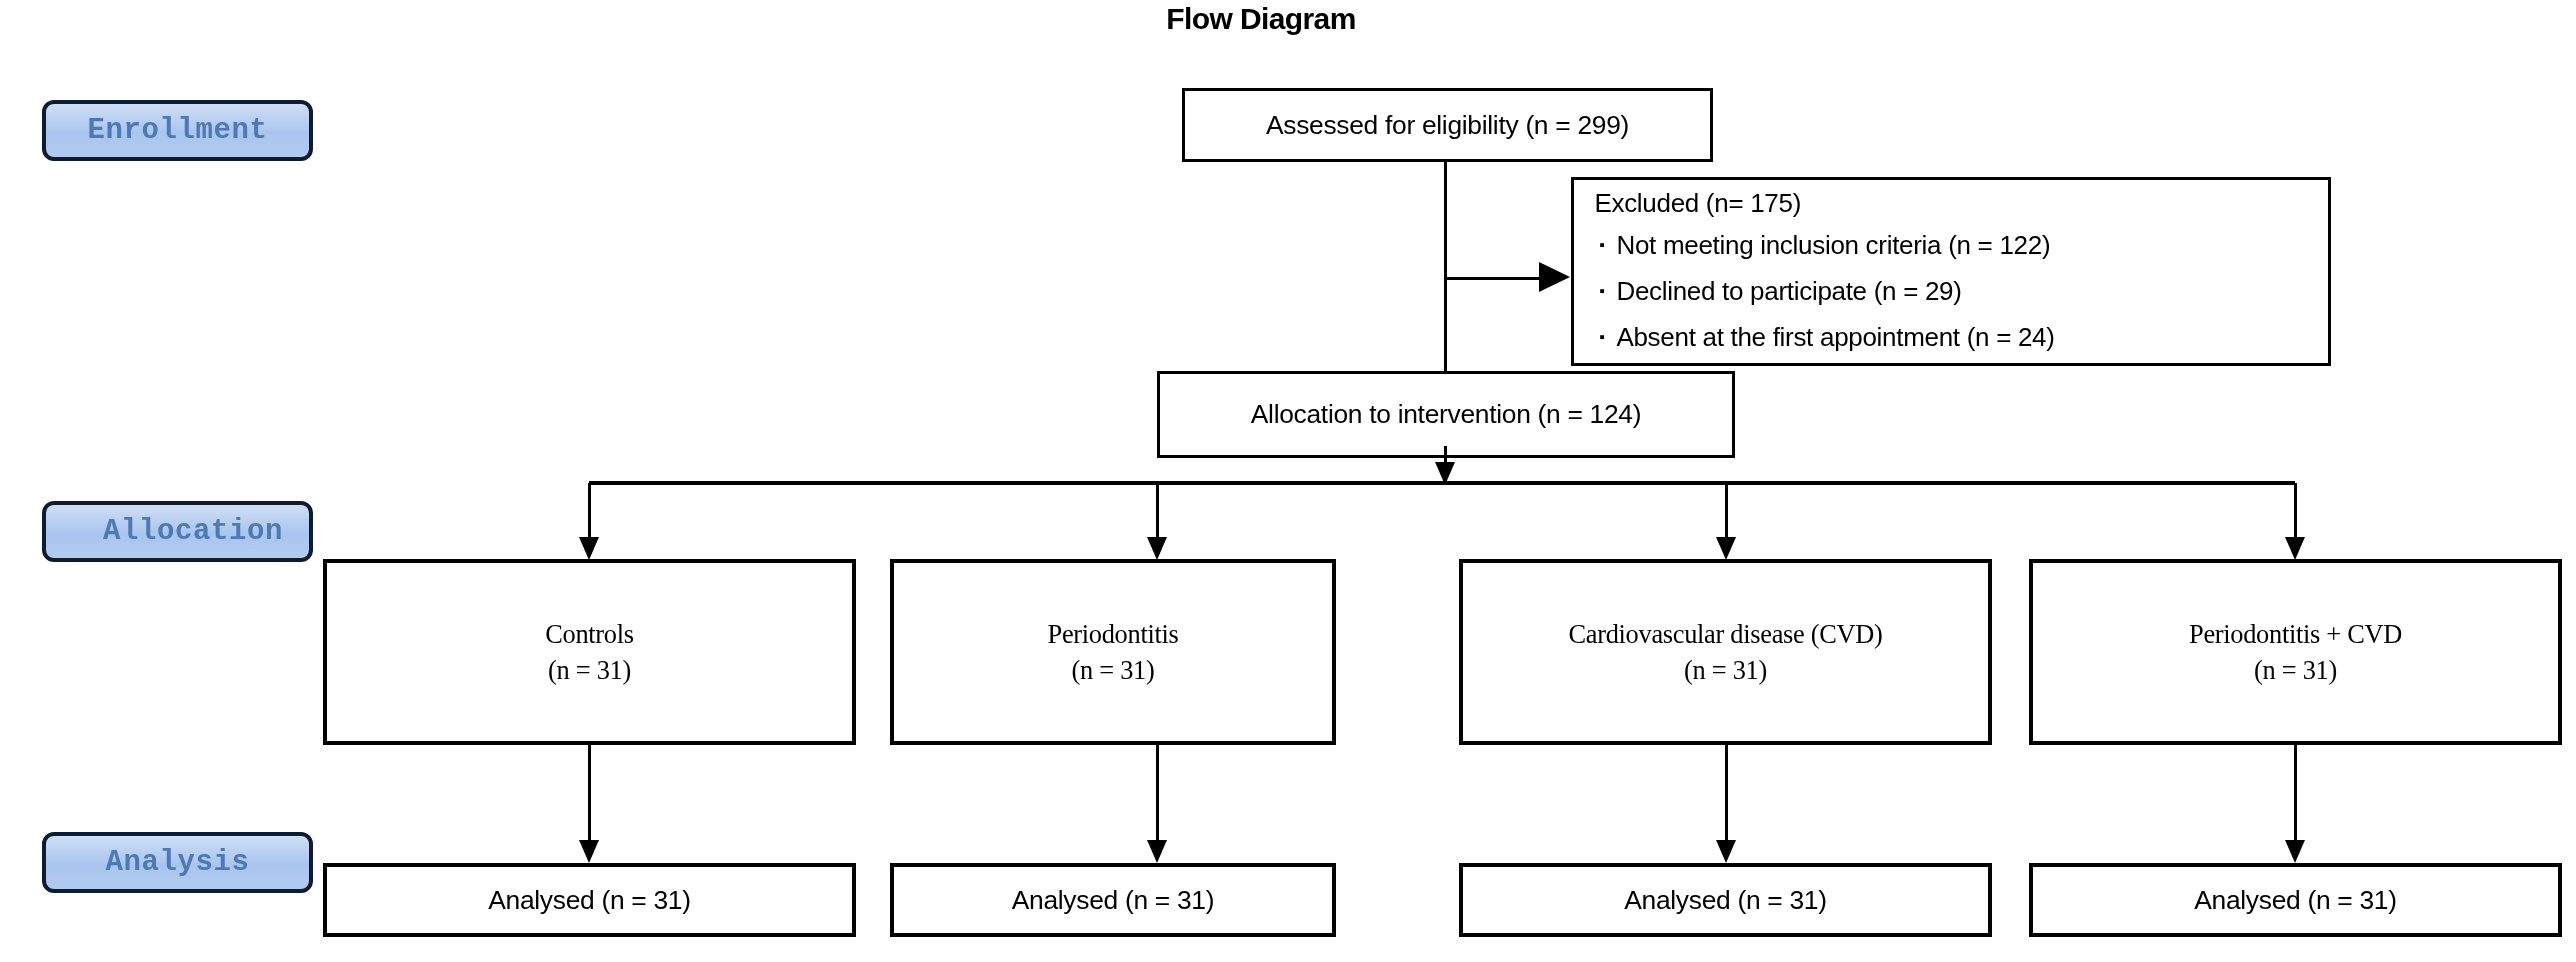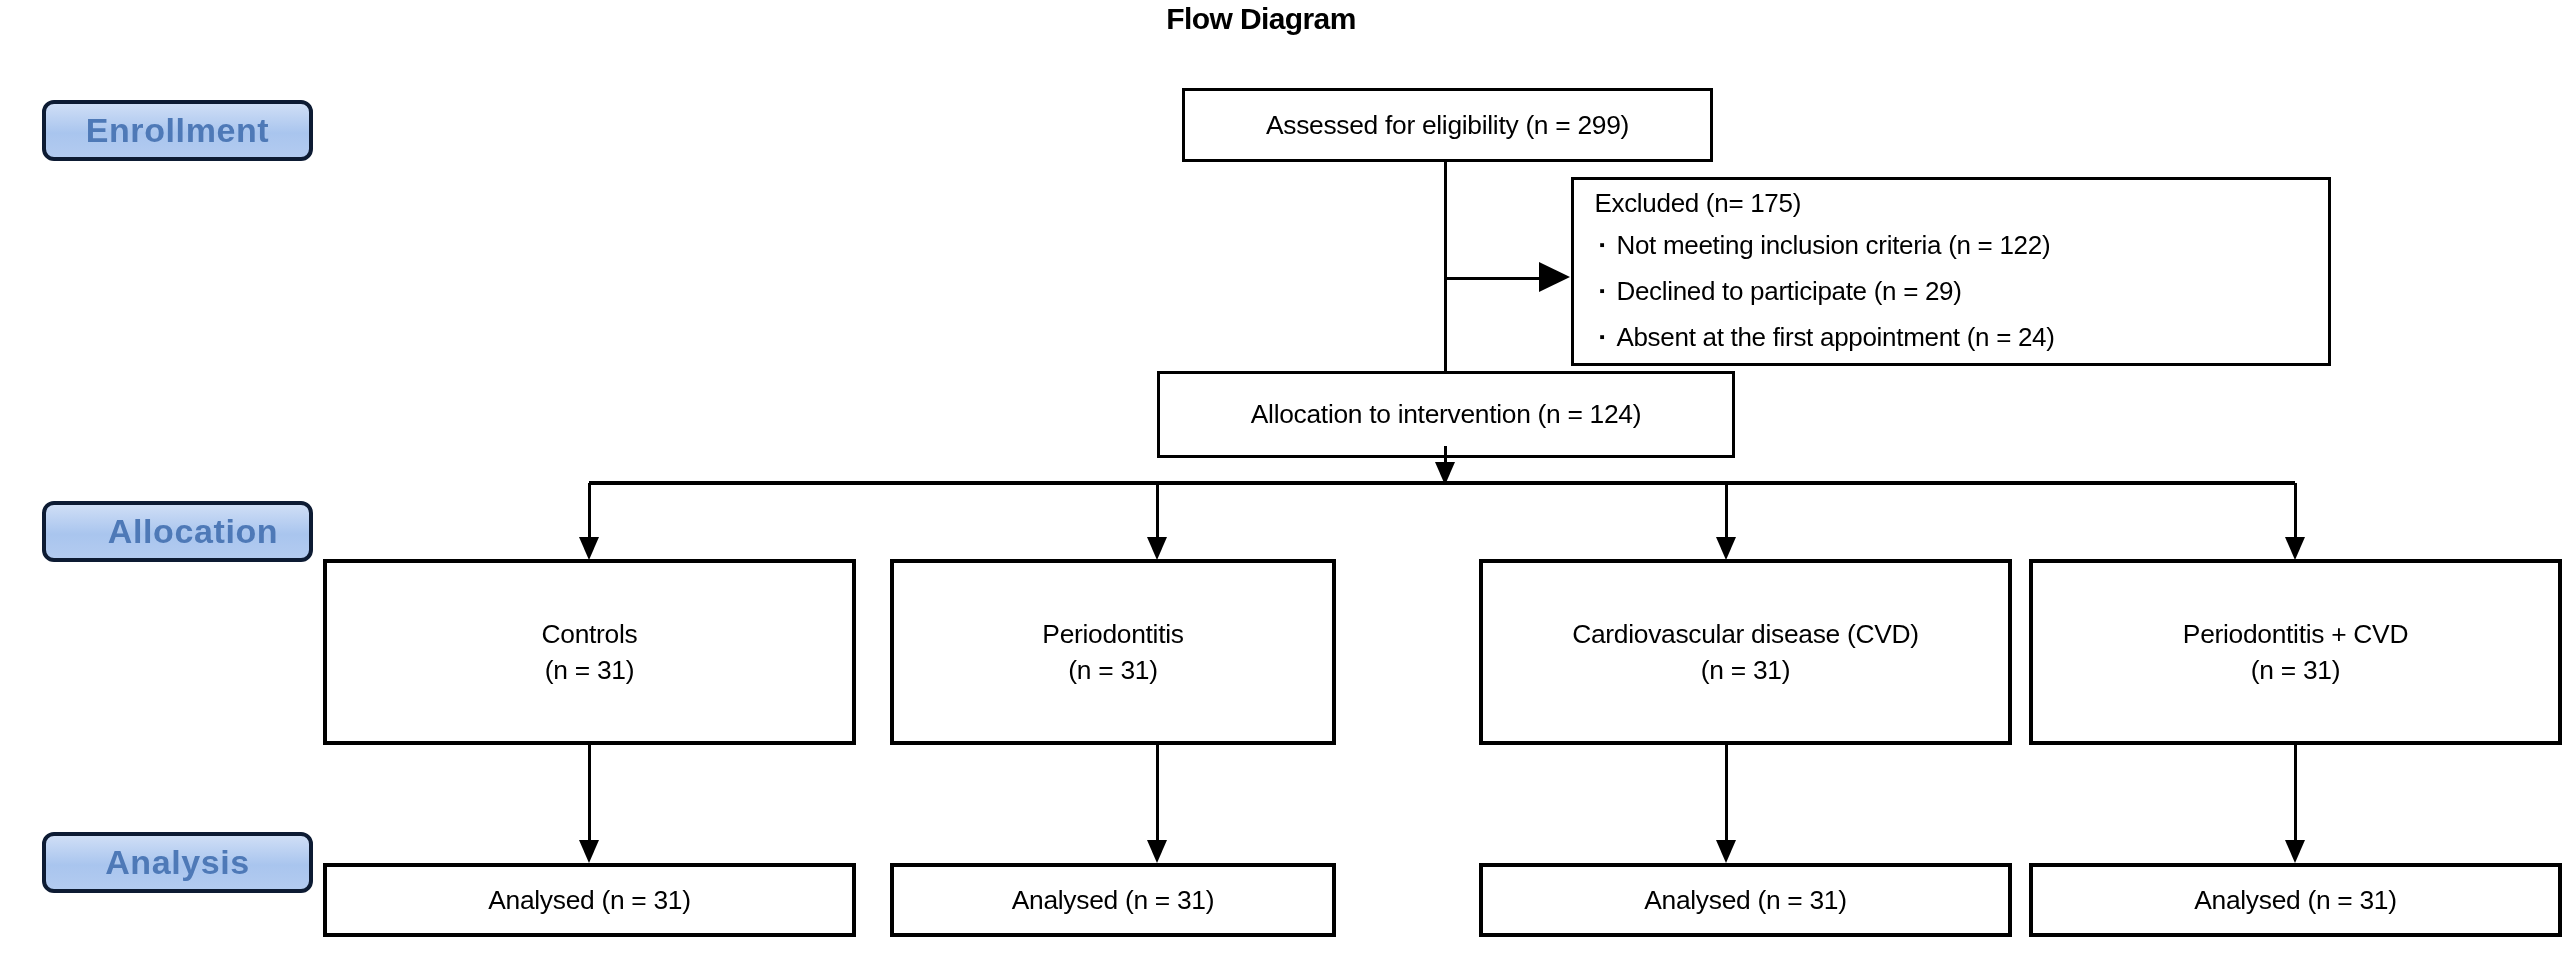--- a/index.html
+++ b/index.html
@@ -23,23 +23,24 @@
   .title{
     position:absolute;left:1021px;top:2px;width:480px;
     text-align:center;font-size:30px;font-weight:bold;letter-spacing:-0.6px;
   }
   .stage-badge{
     position:absolute;left:42px;width:271px;height:61px;
     border:4.2px solid var(--stage-border);
     border-radius:12px;
     background:linear-gradient(180deg,var(--stage-fill-top) 0%,var(--stage-fill-bottom) 55%,#b3cbf0 100%);
     display:flex;align-items:center;justify-content:center;
-    font-size:34px;font-weight:bold;color:var(--stage-text);
+    font-size:29px;font-weight:bold;color:var(--stage-text);
     letter-spacing:0.6px;
     box-sizing:border-box;
+    font-family:Liberation Mono, monospace;
   }
   .badge-enrollment{top:100px;}
   .badge-allocation{top:501px;padding-left:31px;}
   .badge-analysis{top:832px;}
   .node{
     position:absolute;background:var(--background);
     border:3.6px solid var(--box-border);
     box-sizing:border-box;
     display:flex;align-items:center;justify-content:center;
     font-size:26.4px;letter-spacing:-0.3px;
@@ -48,24 +49,24 @@
   .node-assessed{left:1182px;top:88px;width:531px;height:74px;}
   .node-allocint{left:1157px;top:371px;width:578px;height:87px;}
   .node-excluded{
     left:1571px;top:177px;width:760px;height:189px;
     flex-direction:column;align-items:flex-start;justify-content:center;
     padding:6px 12px 6px 20.4px;font-size:26px;text-align:left;
   }
   .excl-line{line-height:42px;white-space:nowrap;}
   .excl-item{display:flex;align-items:baseline;line-height:42px;white-space:nowrap;}
   .bullet{font-size:15.6px;margin:0 12px 0 4.8px;position:relative;top:-3.6px;}
-  .group-box{top:559px;height:186px;border-width:4.8px;flex-direction:column;line-height:36px;}
+  .group-box{top:559px;height:186px;border-width:4.8px;flex-direction:column;line-height:36px;font-family:Liberation Serif, serif;}
   .col1{left:323px;width:533px;}
   .col2{left:890px;width:446px;}
-  .col3{left:1459px;width:533px;margin-left:20px;}
+  .col3{left:1459px;width:533px;}
   .col4{left:2029px;width:533px;}
   .analysed-box{top:863px;height:74px;border-width:4.2px;}
   .hline,.vline{position:absolute;background:var(--line);}
   .arr-down{
     position:absolute;width:0;height:0;
     border-left:10.2px solid transparent;
     border-right:10.2px solid transparent;
     border-top:23px solid var(--line);
   }
   .arr-right{

